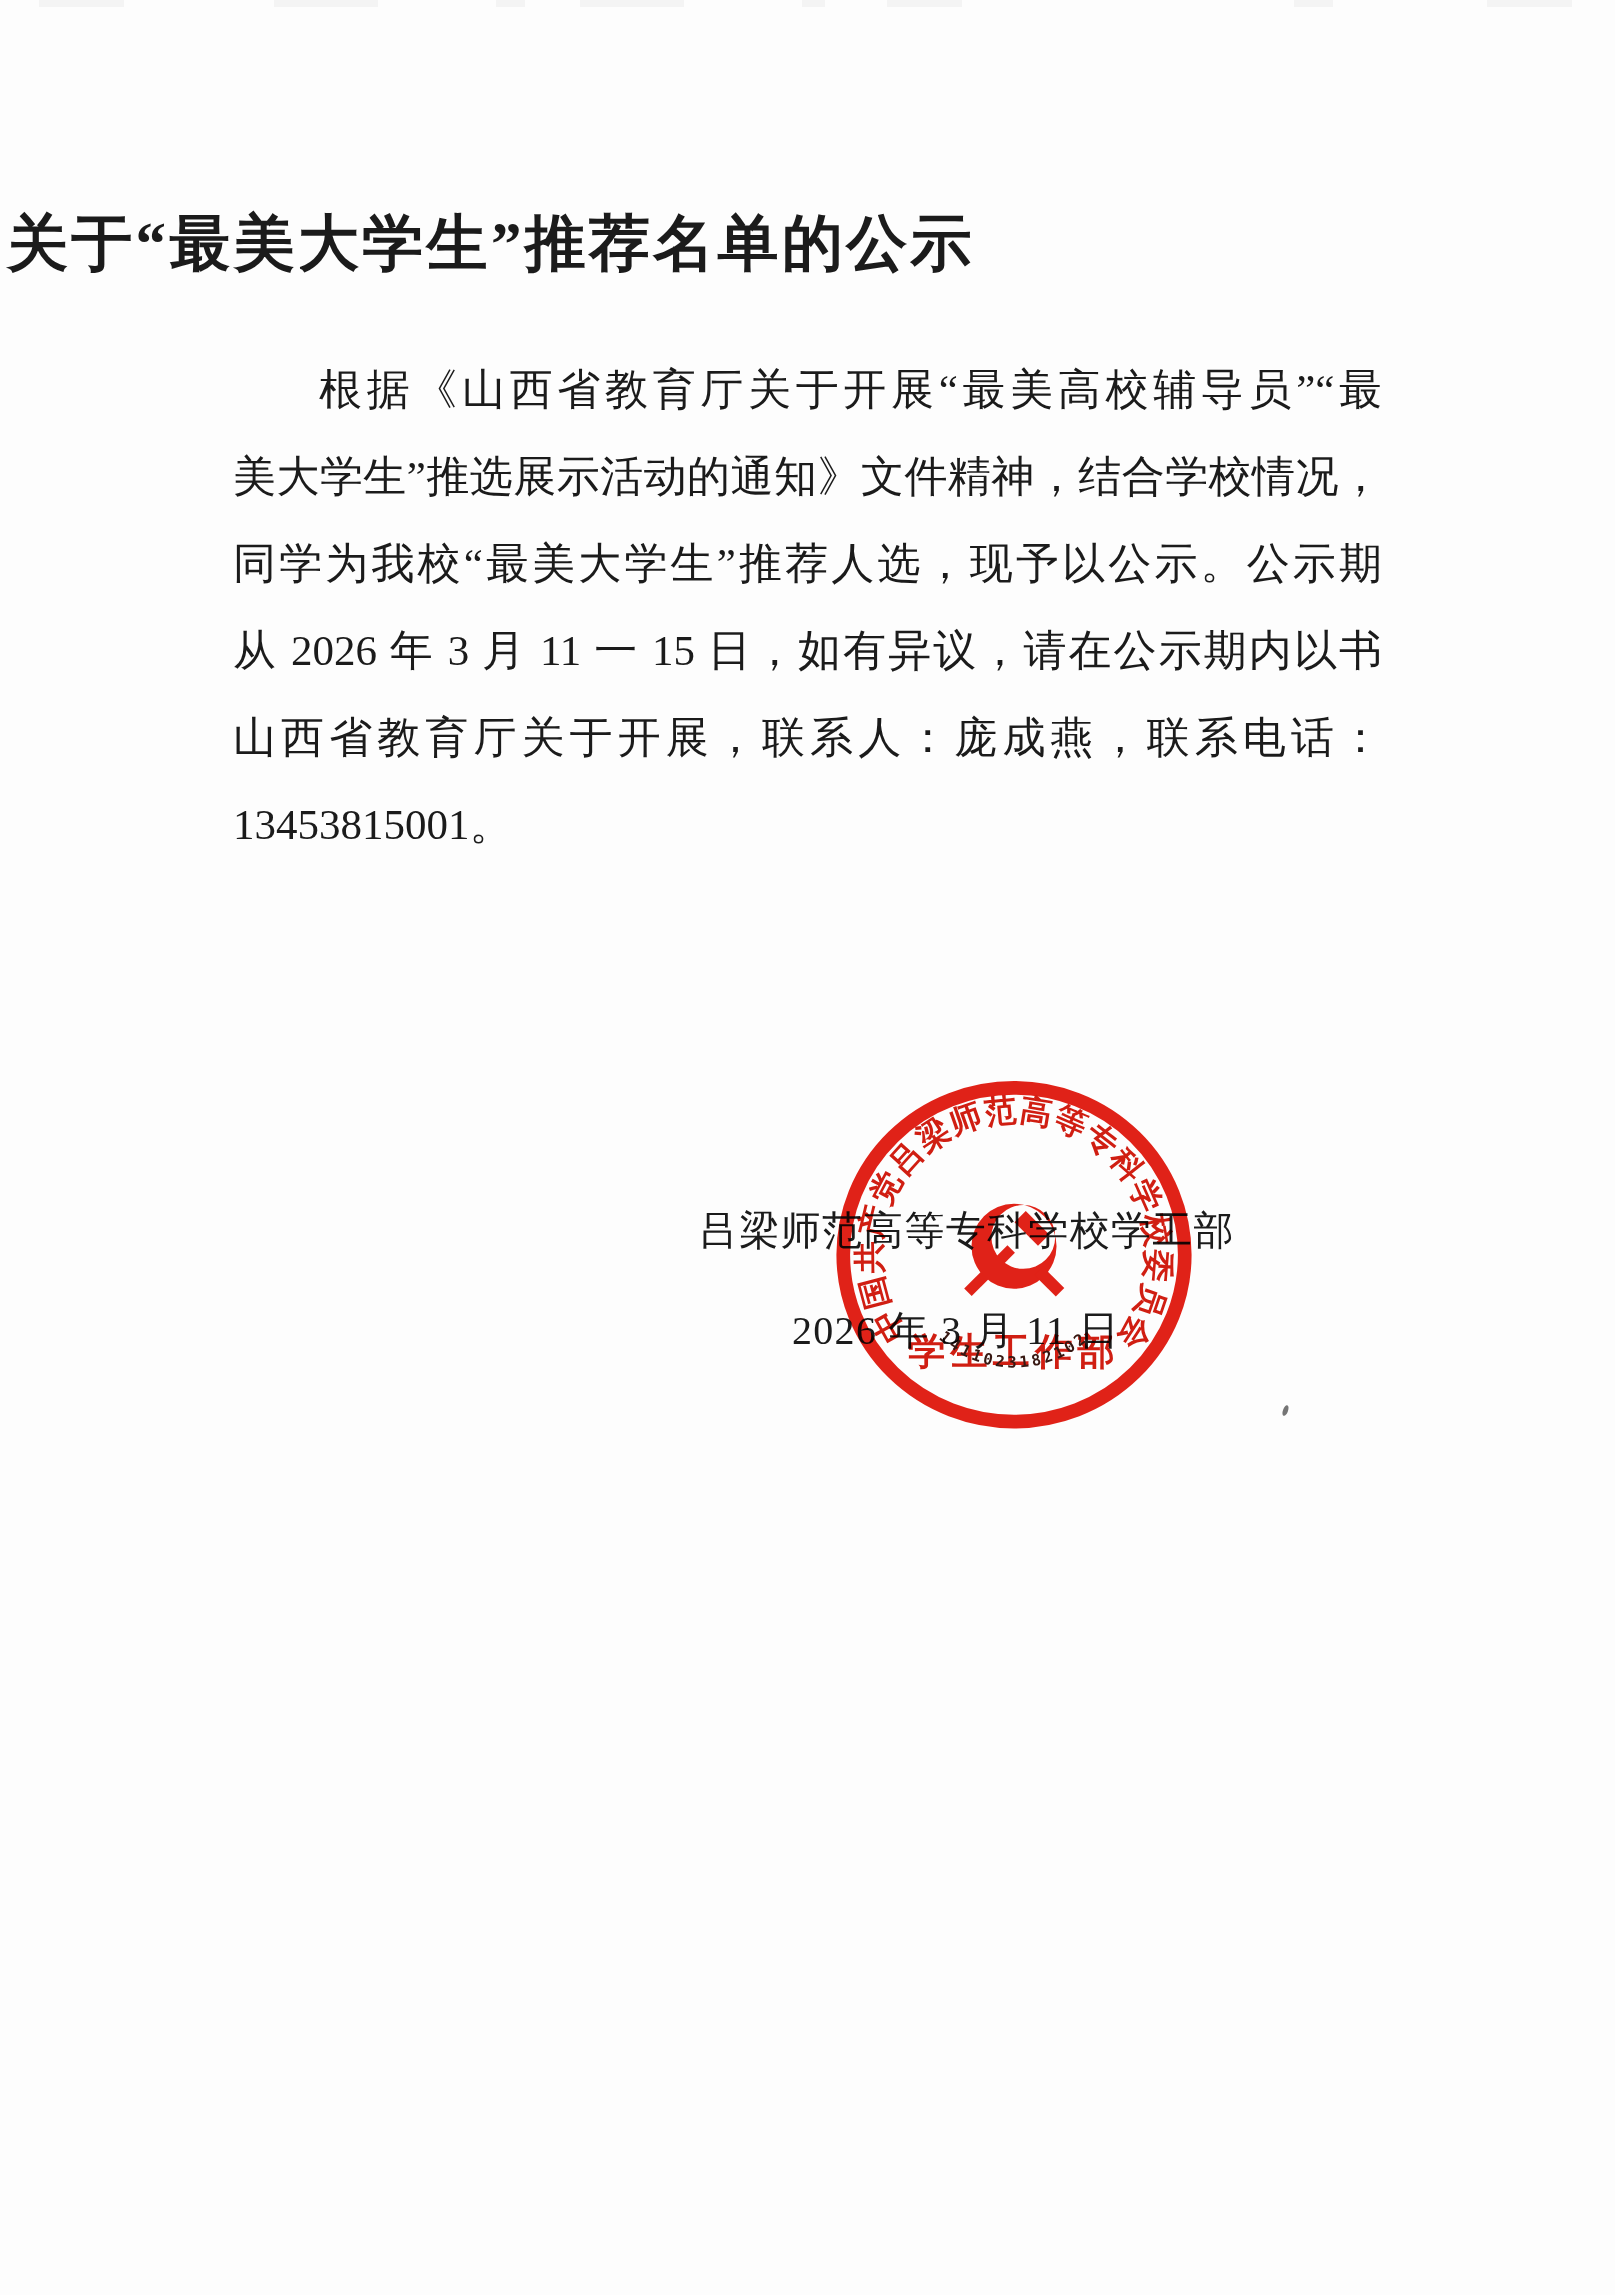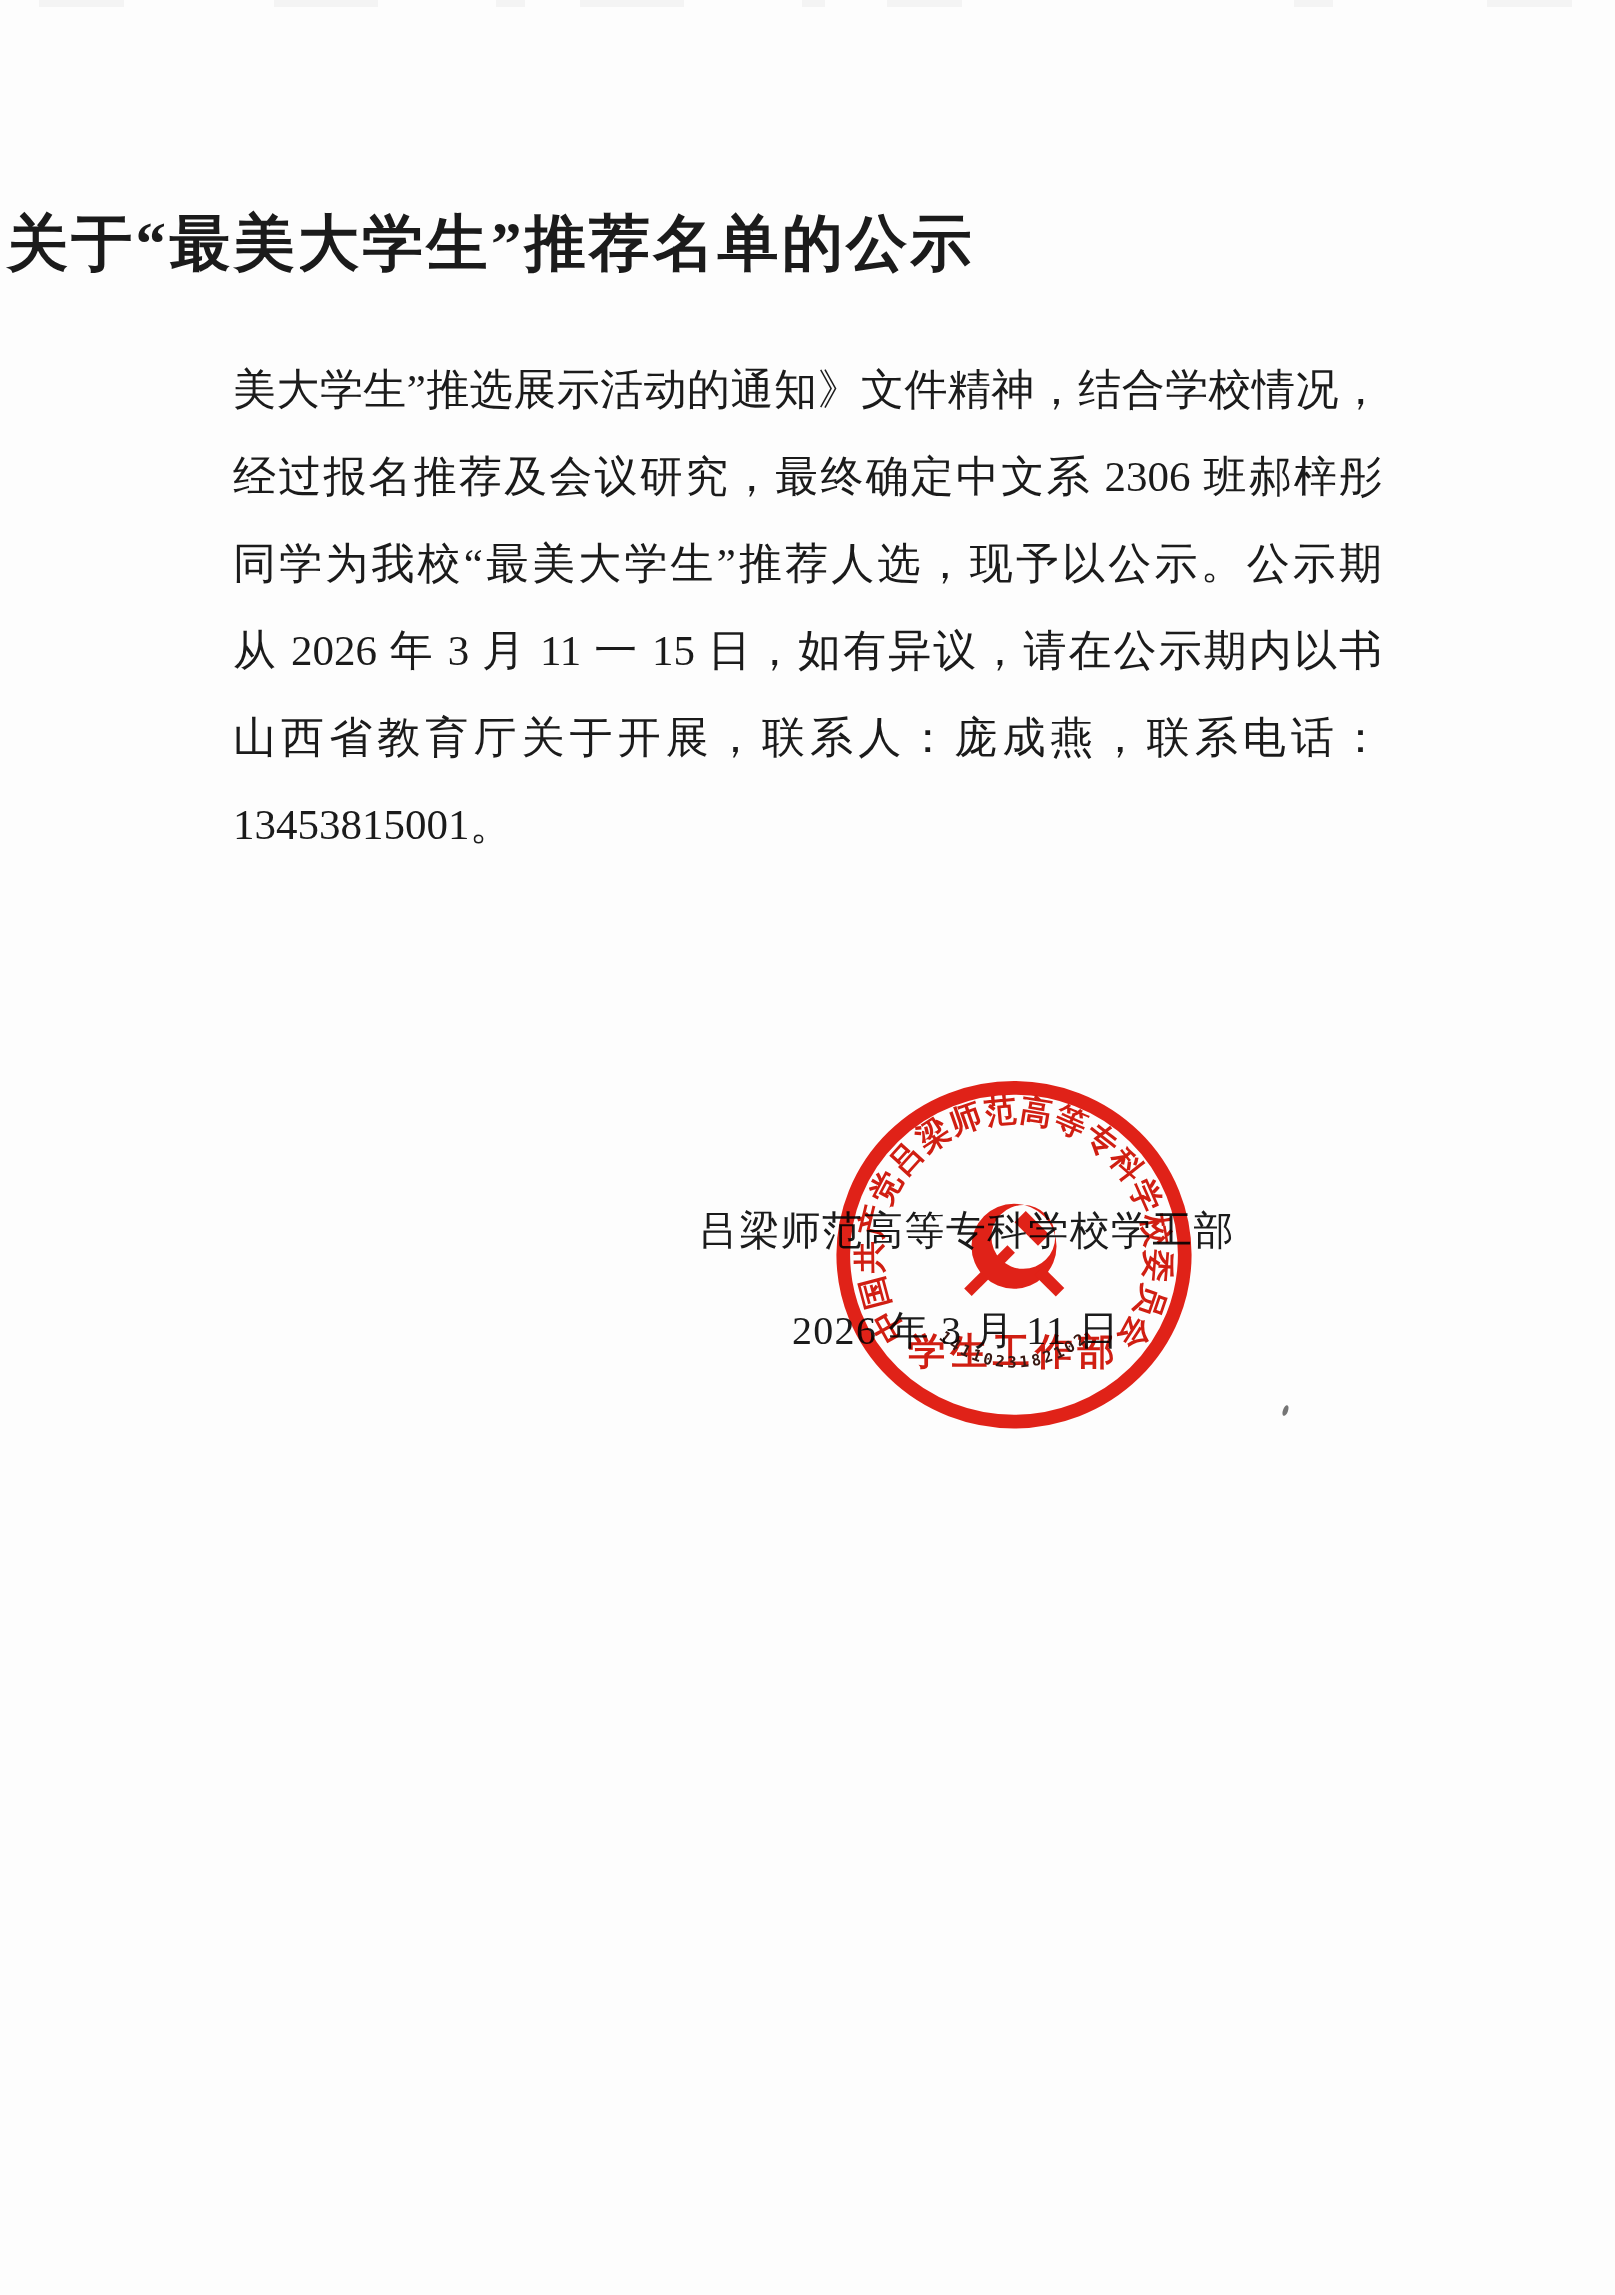--- a/index.html
+++ b/index.html
@@ -85,22 +85,22 @@
     <div class="smudge" style="left:580px;width:104px;"></div>
     <div class="smudge" style="left:802px;width:23px;"></div>
     <div class="smudge" style="left:887px;width:75px;"></div>
     <div class="smudge" style="left:1294px;width:39px;"></div>
     <div class="smudge" style="left:1487px;width:85px;"></div>
   </div>
 
   <div class="doc-title">关于“最美大学生”推荐名单的公示</div>
 
   <div class="body-block">
+    <div class="body-line first">根据《山西省教育厅关于开展“最美高校辅导员”“最</div>
     <div class="body-line">美大学生”推选展示活动的通知》文件精神，结合学校情况，</div>
-    <div class="body-line">经过报名推荐及会议研究，最终确定中文系 2306 班郝梓彤</div>
     <div class="body-line">同学为我校“最美大学生”推荐人选，现予以公示。公示期</div>
     <div class="body-line">从 2026 年 3 月 11 一 15 日，如有异议，请在公示期内以书</div>
     <div class="body-line">山西省教育厅关于开展，联系人：庞成燕，联系电话：</div>
     <div class="body-line last">13453815001。</div>
   </div>
 
   <div class="signature-line">吕梁师范高等专科学校学工部</div>
   <div class="date-line">2026 年 3 月 11 日</div>
 
   <svg class="seal" viewBox="0 0 580 580">

